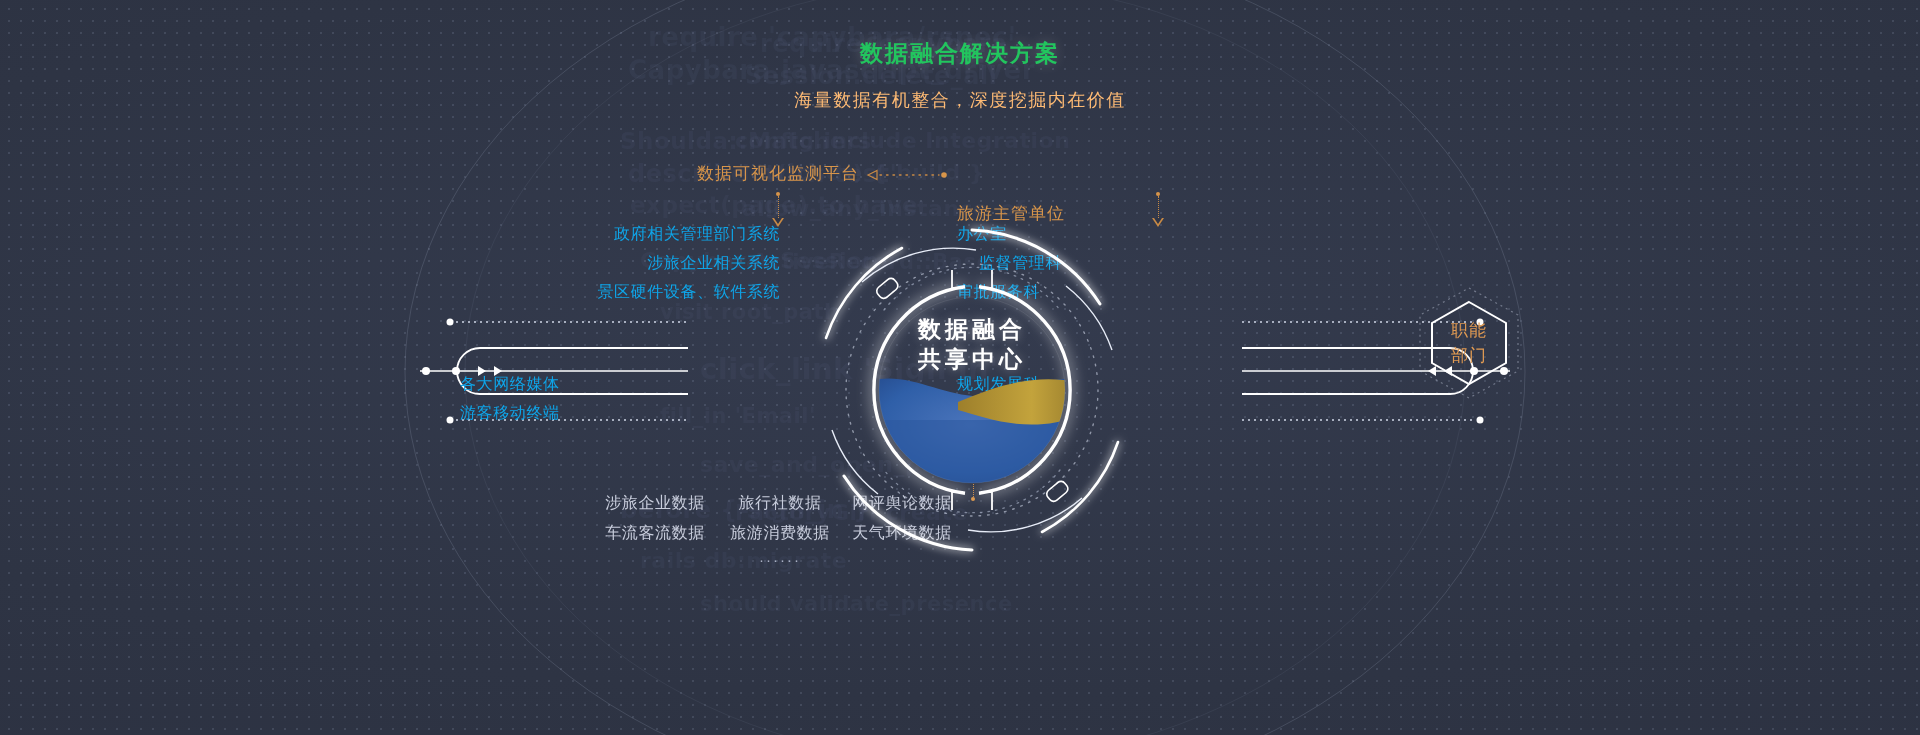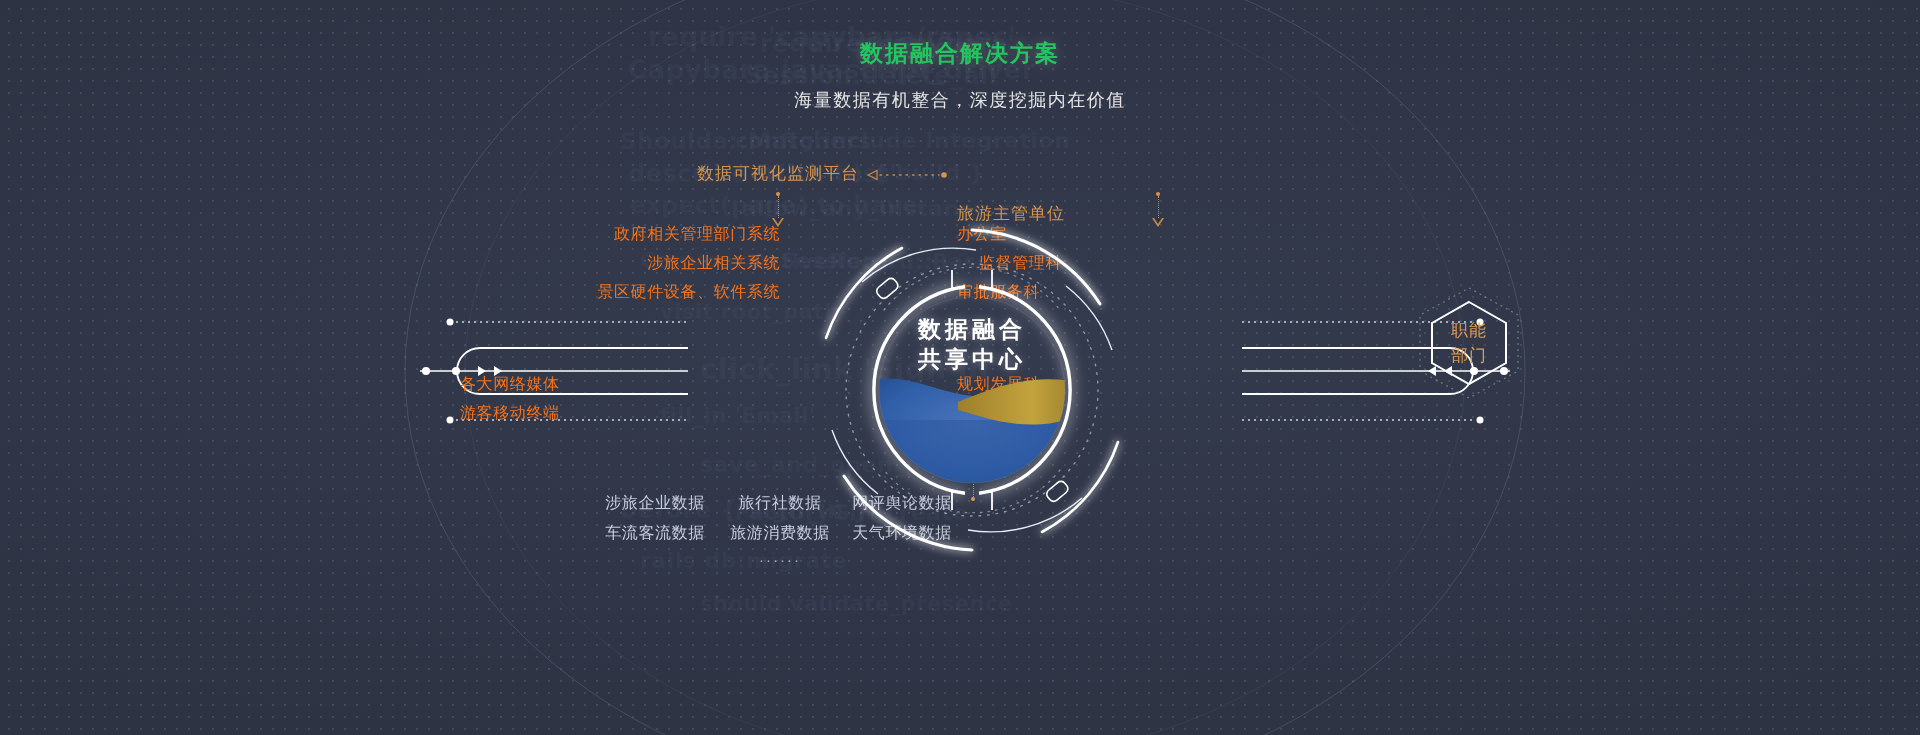--- a/index.html
+++ b/index.html
@@ -36,21 +36,21 @@
   .bg-arc{position:absolute;inset:0;}
 
   
   .title{
     position:absolute;left:0;right:0;top:38px;text-align:center;
     color:#22c55e;font-size:23px;font-weight:bold;letter-spacing:2px;
     text-shadow:0 0 14px rgba(255,255,255,.20);
   }
   .subtitle{
     position:absolute;left:0;right:0;top:88px;text-align:center;
-    color:#e5e5e5;font-size:18px;letter-spacing:1.5px;font-weight:normal;
+    color:#fdba74;font-size:18px;letter-spacing:1.5px;font-weight:normal;
   }
   .top-label{
     position:absolute;font-size:17px;letter-spacing:1px;color:#d8954a;white-space:nowrap;
   }
   #lbl-viz{left:697px;top:162px;}
   #lbl-gov{left:957px;top:162px;margin-top:40px;}
   .top-arrow{position:absolute;left:866px;top:167px;width:82px;height:12px;}
 
   
   .vconn{position:absolute;width:14px;}
@@ -76,21 +76,21 @@
     border-bottom:11px solid #c98a45;
   }
   .tri-up-hollow:after{
     content:"";position:absolute;left:-5px;top:2px;
     border-left:5px solid transparent;border-right:5px solid transparent;
     border-bottom:8px solid #2f3546;
   }
 
   
   .col-label{
-    position:absolute;font-size:16px;color:#f97316;letter-spacing:.6px;white-space:nowrap;
+    position:absolute;font-size:16px;color:#0ea5e9;letter-spacing:.6px;white-space:nowrap;
   }
   .col-left{text-align:right;}
 
   
   .hex-wrap{position:absolute;width:108px;height:116px;}
   .hex-wrap svg{position:absolute;left:0;top:0;}
   .hex-text{
     position:absolute;left:0;right:0;top:50%;transform:translateY(-50%);
     text-align:center;color:#e09a52;font-size:17px;line-height:25px;letter-spacing:1px;
   }

